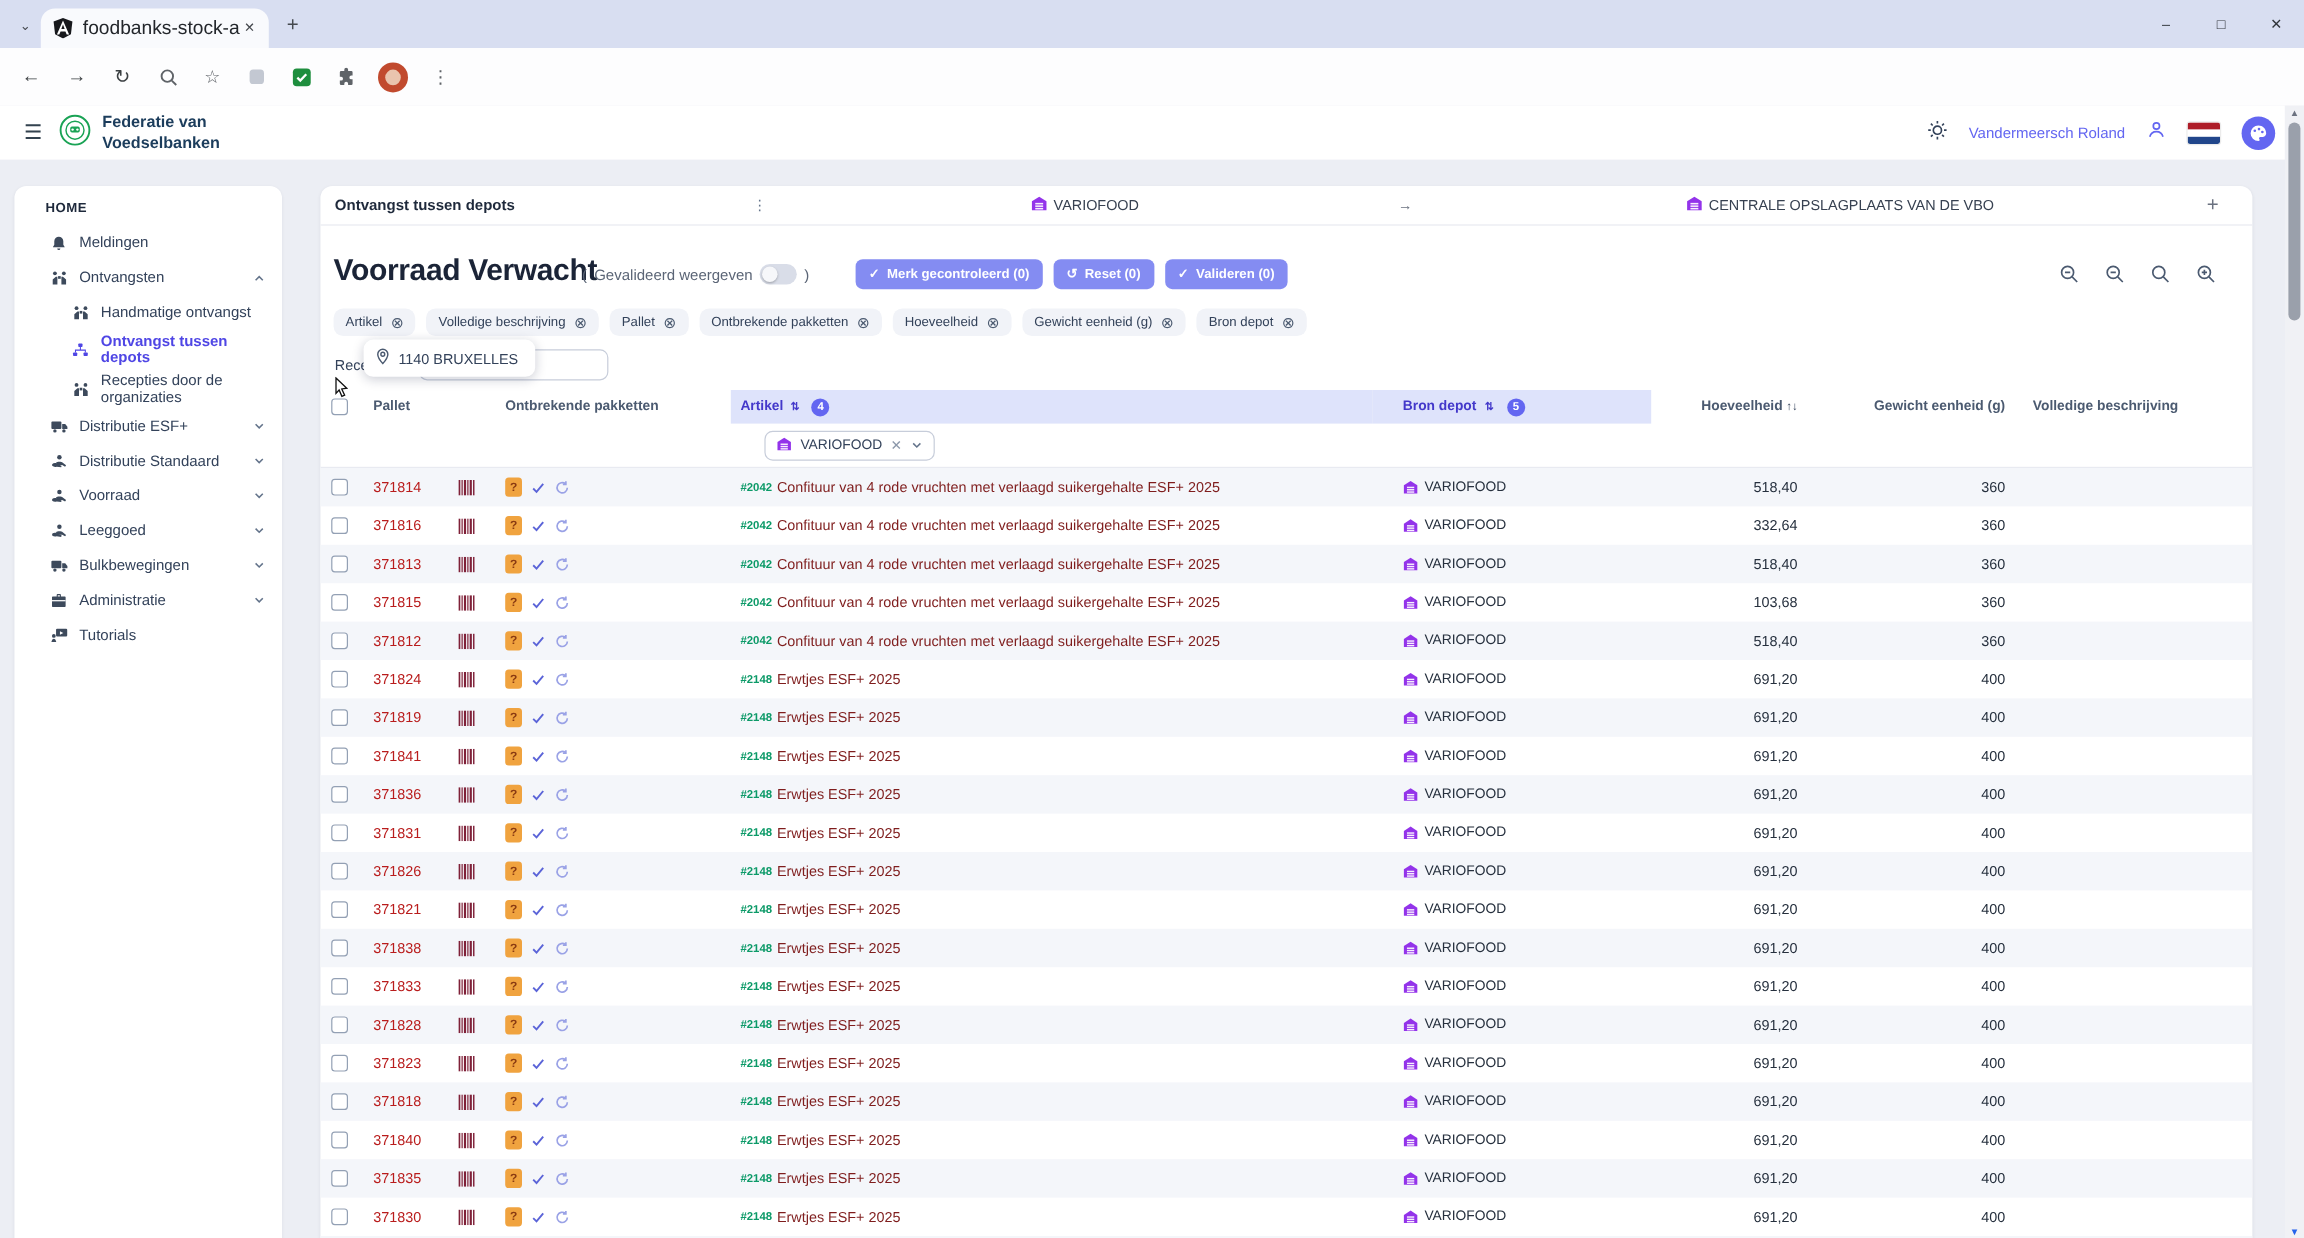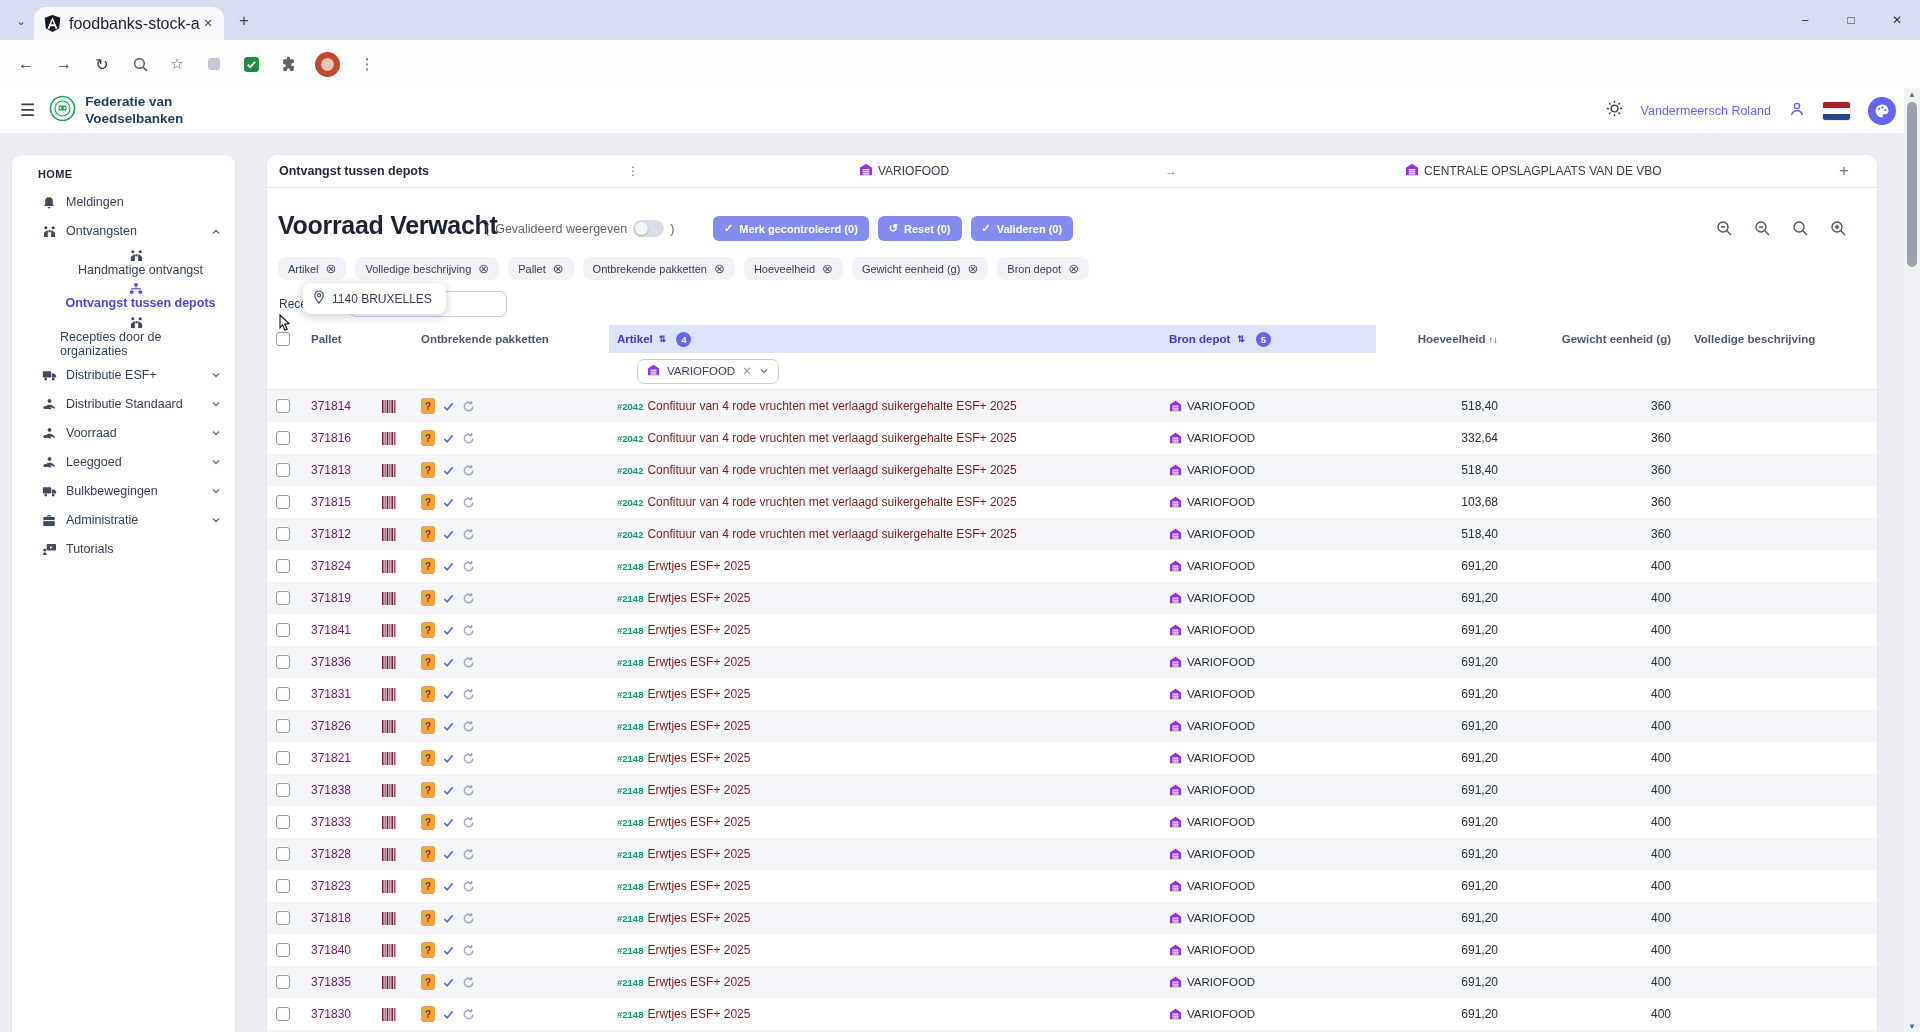--- a/index.html
+++ b/index.html
@@ -34,21 +34,21 @@
   .hdr-right { position:absolute; right:24px; display:flex; align-items:center; gap:18px; }
   .username { font-size:12.5px; color:#6366f1; }
   .flag { width:27px; height:18px; border-radius:2px; overflow:hidden; box-shadow:0 0 0 1px rgba(0,0,0,.08); }
   .flag div { height:6px; }
   .avatar-app { width:28px; height:28px; border-radius:50%; background:#6366f1; display:flex; align-items:center; justify-content:center; }
 
   
   .sidebar { position:absolute; left:12px; top:155px; width:223px; bottom:0; background:#ffffff; border-radius:10px 10px 0 0; box-shadow:0 1px 3px rgba(20,30,60,.07); padding-top:13px; }
   .sb-section { font-size:11px; font-weight:700; color:#1e293b; letter-spacing:.4px; padding:0 0 8px 26px; }
   .nav-item { min-height:29px; display:flex; align-items:center; padding:2px 14px 2px 30px; font-size:12.5px; color:#33425a; cursor:pointer; }
-  .nav-item.sub { padding-left:48px;flex-direction:column; }
+  .nav-item.sub { padding-left:48px; }
   .nav-item.active { color:#4f46e5; font-weight:700; }
   .nav-ic { width:15px; height:15px; margin-right:9px; flex:0 0 auto; display:flex; align-items:center; }
   .nav-lab { line-height:1.15; }
   .nav-chev { margin-left:auto; display:flex; }
 
   
   .main { position:absolute; left:267px; top:155px; width:1610px; bottom:0; background:#ffffff; border-radius:10px 10px 0 0; box-shadow:0 1px 3px rgba(20,30,60,.07); overflow:hidden; }
   .m-topbar { position:relative; height:33px; border-bottom:1px solid #e8eaf1; font-size:12px; color:#374151; }
   .m-topbar > * { position:absolute; top:50%; transform:translateY(-50%); display:flex; align-items:center; gap:5px; white-space:nowrap; }
   .mt-title { left:12px; font-weight:700; font-size:12.5px; color:#1e293b; }
@@ -84,21 +84,21 @@
   .trh { height:28px; font-size:11.5px; font-weight:700; color:#4b5a70; }
   .trh .hl { background:#dee3fb; color:#4338ca; }
   .sorticon { font-size:9px; margin-left:2px; color:#4338ca; }
   .sort-dark { font-size:9.5px; margin-left:3px; color:#33425a; font-weight:400; }
   .badge { width:15px; height:15px; border-radius:50%; background:#6366f1; color:#fff; font-size:9.5px; font-weight:700; display:inline-flex; align-items:center; justify-content:center; margin-left:6px; }
   .tfilter { height:37px; border-bottom:1px solid #e8eaf1; }
   .sel { height:25px; border:1px solid #c7cdda; border-radius:7px; display:inline-flex; align-items:center; gap:7px; padding:0 9px; font-size:11.5px; color:#33425a; background:#fff; }
   .cb { width:14px; height:14px; border:1.5px solid #93a0b4; border-radius:3px; background:#fff; }
   .trow { height:32px; }
   .trow.alt { background:#f4f6fa; }
-  .pallet-num { color:#701a75; padding-left:12px; }
+  .pallet-num { color:#b91c1c; padding-left:12px; }
   .barcode { margin-left:auto; margin-right:12px; display:flex; }
   .qbadge { width:14px; height:16px; margin-left:12px; background:#f0a33f; border-radius:3px; color:#8a3b12; font-size:10px; font-weight:700; display:inline-flex; align-items:center; justify-content:center; }
   .ric { margin-left:7px; display:flex; }
   .c4 { padding-left:8px; gap:4px; }
   .acode { font-size:9.5px; color:#0c9a68; font-weight:700;text-align:center; }
   .adesc { color:#7f1d1d; }
   .c5 { padding-left:25px; gap:5px; }
   .depot { color:#26303e; font-size:11.5px; }
   .num { color:#26303e; }
 

